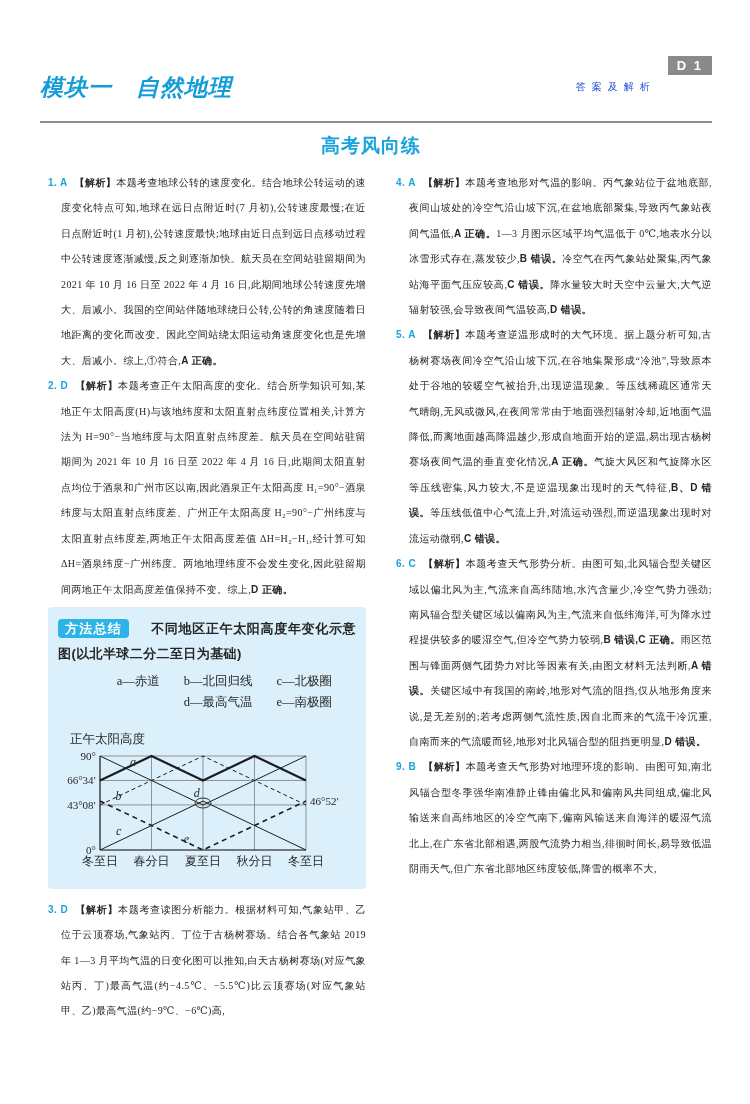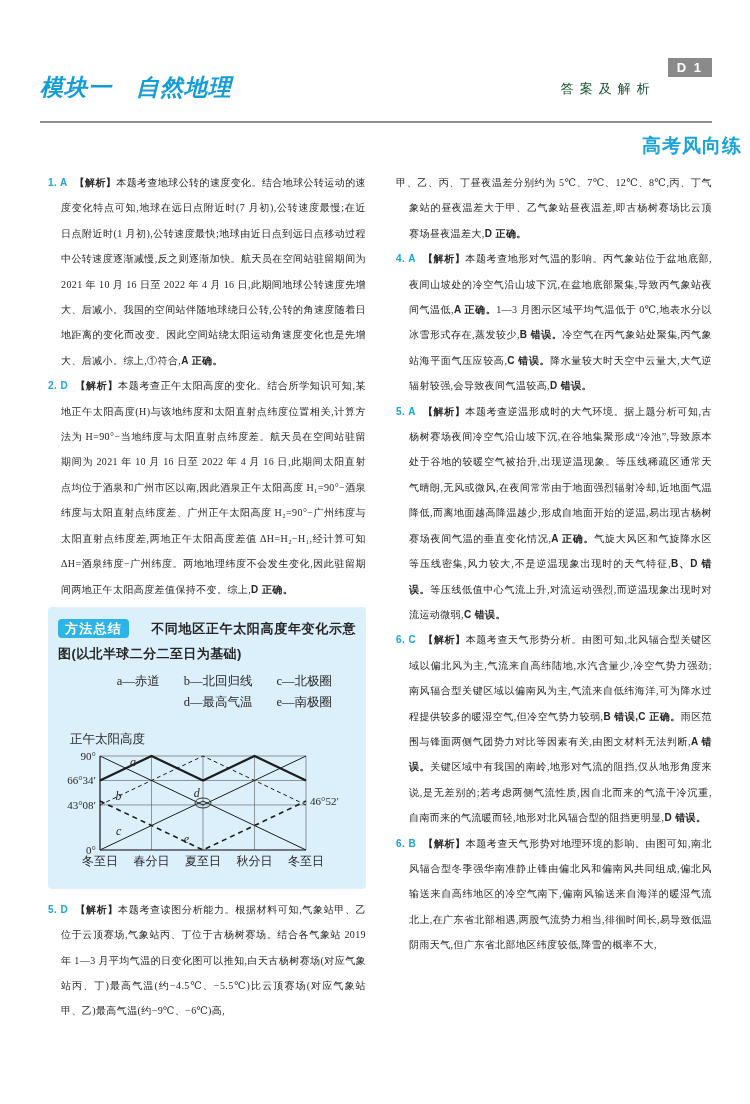--- a/index.html
+++ b/index.html
@@ -2,33 +2,33 @@
 <html><head>
 <meta charset="utf-8">
 <style>
   html,body { margin:0; padding:0; }
   body {
     width:750px; height:1104px; background:#ffffff; overflow:hidden;
     font-family:"Liberation Serif","DejaVu Serif",serif;
     color:#262626; position:relative;
   }
   .hdr { position:absolute; top:36px; right:38px; display:flex; align-items:center; gap:12px; }
-  .hdr-label { color:#14532d; font-size:13px; letter-spacing:6px;margin-top:44px; }
+  .hdr-label { color:#1d4ed8; font-size:10px; letter-spacing:6px;margin-top:44px; }
   .hdr-badge {
     background:#8a8a8a; color:#ffffff; font-family:"Liberation Sans","DejaVu Sans",sans-serif;
     font-weight:700; font-size:13px; padding:2px 9px; letter-spacing:2px;text-align:center;
   }
   .module-title {
     position:absolute; top:72px; left:40px;
     color:#129dd9; font-family:"Liberation Sans","DejaVu Sans",sans-serif;
     font-weight:700; font-style:italic; font-size:23px; letter-spacing:1px;
   }
   .rule { position:absolute; top:121px; left:40px; right:38px; border-top:2px solid #8d8d8d; }
   .section-title {
-    position:absolute; top:133px; left:0; right:8px; text-align:right;
+    position:absolute; top:133px; left:0; right:8px; text-align:center;
     color:#1aa3dd; font-family:"Liberation Sans","DejaVu Sans",sans-serif;
     font-weight:700; font-size:19px; letter-spacing:1px;
   }
   .cols { position:absolute; top:170px; left:40px; display:flex; gap:22px; align-items:flex-start; }
   .col-left  { width:326px; }
   .col-right { width:324px; }
   .answer {
     font-size:10px; line-height:25.4px; letter-spacing:0.4px;
     text-align:justify; padding-left:21px; text-indent:-13px;
   }
@@ -117,26 +117,25 @@
             <text x="42" y="115" class="chart-txt" text-anchor="middle">冬至日</text>
             <text x="93.5" y="115" class="chart-txt" text-anchor="middle">春分日</text>
             <text x="145" y="115" class="chart-txt" text-anchor="middle">夏至日</text>
             <text x="196.5" y="115" class="chart-txt" text-anchor="middle">秋分日</text>
             <text x="248" y="115" class="chart-txt" text-anchor="middle">冬至日</text>
           </svg>
         </div>
     </div>
 
     <div id="answers-left-bottom">
-        <div class="answer"><span class="num">5. D</span><span class="b">【解析】</span><span>本题考查读图分析能力。根据材料可知,气象站甲、乙位于云顶赛场,气象站丙、丁位于古杨树赛场。结合各气象站 2019 年 1—3 月平均气温的日变化图可以推知,白天古杨树赛场(对应气象站丙、丁)最高气温(约−4.5℃、−5.5℃)比云顶赛场(对应气象站甲、乙)最高气温(约−9℃、−6℃)高,</span></div>
+        <div class="answer"><span class="num">3. D</span><span class="b">【解析】</span><span>本题考查读图分析能力。根据材料可知,气象站甲、乙位于云顶赛场,气象站丙、丁位于古杨树赛场。结合各气象站 2019 年 1—3 月平均气温的日变化图可以推知,白天古杨树赛场(对应气象站丙、丁)最高气温(约−4.5℃、−5.5℃)比云顶赛场(对应气象站甲、乙)最高气温(约−9℃、−6℃)高,</span></div>
       </div>
   </div>
 
   <div class="col-right">
     <div id="answers-right">
-        <div class="answer"><span>甲、乙、丙、丁昼夜温差分别约为 5℃、7℃、12℃、8℃,丙、丁气象站的昼夜温差大于甲、乙气象站昼夜温差,即古杨树赛场比云顶赛场昼夜温差大,</span><span class="b">D 正确。</span></div>
         <div class="answer"><span class="num">4. A</span><span class="b">【解析】</span><span>本题考查地形对气温的影响。丙气象站位于盆地底部,夜间山坡处的冷空气沿山坡下沉,在盆地底部聚集,导致丙气象站夜间气温低,</span><span class="b">A 正确。</span><span>1—3 月图示区域平均气温低于 0℃,地表水分以冰雪形式存在,蒸发较少,</span><span class="b">B 错误。</span><span>冷空气在丙气象站处聚集,丙气象站海平面气压应较高,</span><span class="b">C 错误。</span><span>降水量较大时天空中云量大,大气逆辐射较强,会导致夜间气温较高,</span><span class="b">D 错误。</span></div>
         <div class="answer"><span class="num">5. A</span><span class="b">【解析】</span><span>本题考查逆温形成时的大气环境。据上题分析可知,古杨树赛场夜间冷空气沿山坡下沉,在谷地集聚形成“冷池”,导致原本处于谷地的较暖空气被抬升,出现逆温现象。等压线稀疏区通常天气晴朗,无风或微风,在夜间常常由于地面强烈辐射冷却,近地面气温降低,而离地面越高降温越少,形成自地面开始的逆温,易出现古杨树赛场夜间气温的垂直变化情况,</span><span class="b">A 正确。</span><span>气旋大风区和气旋降水区等压线密集,风力较大,不是逆温现象出现时的天气特征,</span><span class="b">B、D 错误。</span><span>等压线低值中心气流上升,对流运动强烈,而逆温现象出现时对流运动微弱,</span><span class="b">C 错误。</span></div>
         <div class="answer"><span class="num">6. C</span><span class="b">【解析】</span><span>本题考查天气形势分析。由图可知,北风辐合型关键区域以偏北风为主,气流来自高纬陆地,水汽含量少,冷空气势力强劲;南风辐合型关键区域以偏南风为主,气流来自低纬海洋,可为降水过程提供较多的暖湿空气,但冷空气势力较弱,</span><span class="b">B 错误,C 正确。</span><span>雨区范围与锋面两侧气团势力对比等因素有关,由图文材料无法判断,</span><span class="b">A 错误。</span><span>关键区域中有我国的南岭,地形对气流的阻挡,仅从地形角度来说,是无差别的;若考虑两侧气流性质,因自北而来的气流干冷沉重,自南而来的气流暖而轻,地形对北风辐合型的阻挡更明显,</span><span class="b">D 错误。</span></div>
-        <div class="answer"><span class="num">6. B</span><span class="b">【解析】</span><span>本题考查天气形势对地理环境的影响。由图可知,南北风辐合型冬季强华南准静止锋由偏北风和偏南风共同组成,偏北风输送来自高纬地区的冷空气南下,偏南风输送来自海洋的暖湿气流北上,在广东省北部相遇,两股气流势力相当,徘徊时间长,易导致低温阴雨天气,但广东省北部地区纬度较低,降雪的概率不大,</span></div>
+        <div class="answer"><span class="num">9. B</span><span class="b">【解析】</span><span>本题考查天气形势对地理环境的影响。由图可知,南北风辐合型冬季强华南准静止锋由偏北风和偏南风共同组成,偏北风输送来自高纬地区的冷空气南下,偏南风输送来自海洋的暖湿气流北上,在广东省北部相遇,两股气流势力相当,徘徊时间长,易导致低温阴雨天气,但广东省北部地区纬度较低,降雪的概率不大,</span></div>
       </div>
   </div>
 </div>
 
 </body></html>

